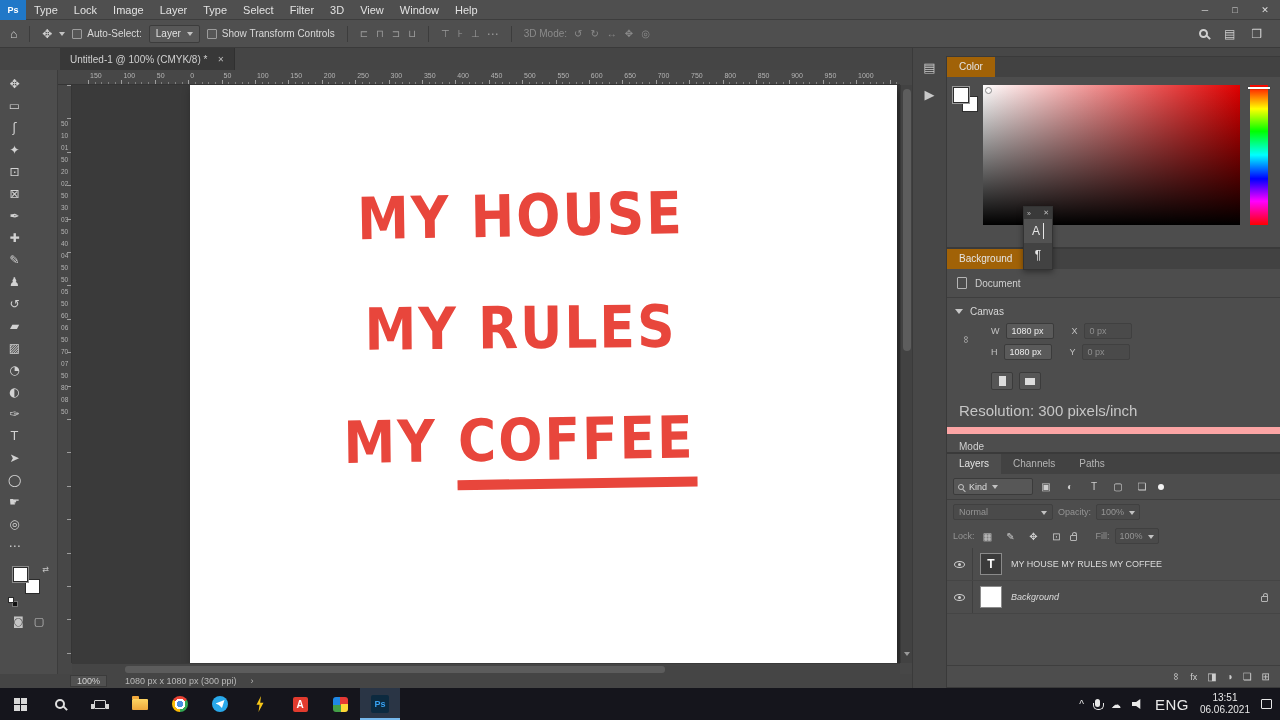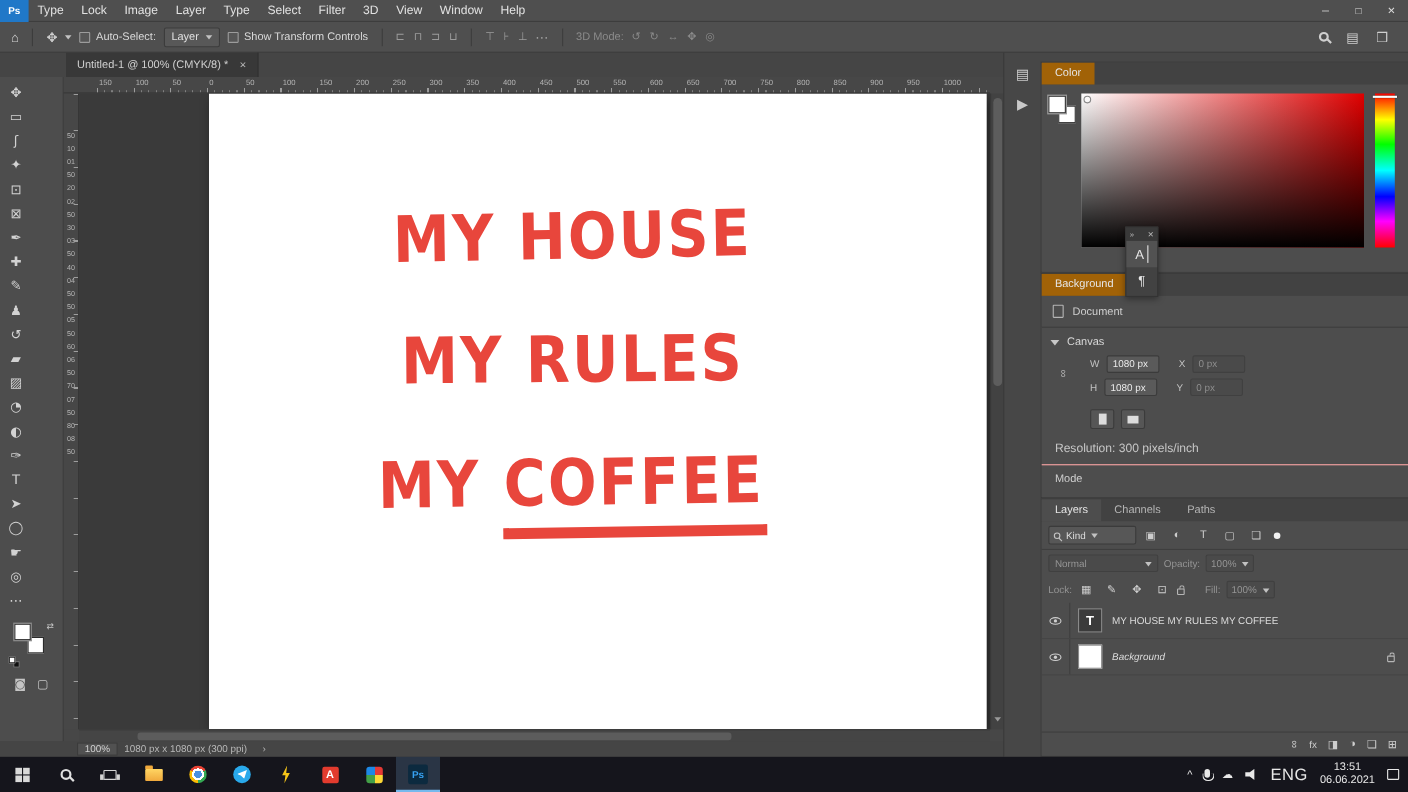--- a/index.html
+++ b/index.html
@@ -73,21 +73,21 @@
   .underl{border-bottom:9px solid;padding:0 3px 5px 1px}
   .vscroll{position:absolute;top:85px;left:900px;width:12px;height:578px;background:#424242;border-left:1px solid #383838}
   .vthumb{position:absolute;top:4px;left:2px;width:8px;height:262px;background:#5d5d5d;border-radius:4px}
   .scroll-car{position:absolute;bottom:4px;left:3px;width:0;height:0;border:3px solid transparent;border-top:4px solid #9a9a9a}
 
   
   .hscroll{position:absolute;left:72px;top:663px;width:828px;height:11px;background:#454545;border-top:1px solid #3a3a3a}
   .hthumb{position:absolute;left:53px;top:2px;width:540px;height:7px;background:#5c5c5c;border-radius:3px}
   .statusbar{position:absolute;left:0;top:674px;width:912px;height:14px;background:#454545;display:flex;align-items:center;font-size:9px}
   .zoom-field{margin-left:70px;padding:0 6px;border:1px solid #3b3b3b;background:#515151;color:#d2d2d2;height:12px;line-height:11px}
-  .doc-info{margin-left:6px;color:#b9b9b9}
+  .doc-info{margin-left:18px;color:#b9b9b9}
   .status-expand{margin-left:14px;color:#b9b9b9}
 
   
   .dock{position:absolute;top:48px;left:912px;width:368px;height:640px;background:#474747;border-left:1px solid #3a3a3a}
   .dock-strip{position:absolute;left:0;top:0;width:33px;height:100%}
   .strip-icon{display:block;width:33px;text-align:center;margin-top:12px;font-size:13px;color:#c9c9c9}
   .panel{position:absolute;background:#4d4d4d;border:1px solid #3a3a3a}
   .panel-tabs{height:20px;background:#424242;display:flex}
   .ptab{padding:4px 12px 0 12px;font-size:10px;color:#b5b5b5}
   .ptab.active{background:#a16207;color:#e5e5e5}
@@ -119,21 +119,21 @@
   .dim-grid{position:relative;padding-left:44px}
   .chain{position:absolute;left:16px;top:11px;color:#b5b5b5;transform:rotate(90deg);font-size:10px}
   .dim-row{display:flex;align-items:center;gap:6px;margin-bottom:5px;font-size:9px;color:#c2c2c2}
   .dim-input{width:48px;height:16px;background:#5a5a5a;border:1px solid #3b3b3b;border-radius:2px;font-size:9px;color:#ececec;display:flex;align-items:center;padding:0 5px}
   .dim-input.disabled{background:#4a4a4a;color:#8f8f8f;border-color:#404040}
   .xlbl{margin-left:12px}
   .orient-row{padding:7px 0 4px 44px;display:flex;gap:6px}
   .orient-btn{width:22px;height:18px;background:#565656;border:1px solid #3b3b3b;border-radius:2px;display:flex;align-items:center;justify-content:center}
   .pp{width:7px;height:10px;background:#dcdcdc}
   .pl{width:10px;height:7px;background:#dcdcdc}
-  .res-row{padding:8px 12px;font-size:11px;color:#c6c6c6;border-bottom:1px solid #fca5a5}
+  .res-row{padding:8px 12px;font-size:15px;color:#c6c6c6;border-bottom:7px solid #fca5a5}
   .mode-row{padding:7px 12px;font-size:10px;color:#cfcfcf}
 
   .layers-panel{left:33px;top:405px;width:335px;height:235px}
   .layers-body{position:absolute;top:20px;left:0;right:0;bottom:0;background:#4d4d4d}
   .lrow{display:flex;align-items:center;gap:5px;padding:4px 6px;font-size:9px}
   .filter-row{border-bottom:1px solid #3e3e3e}
   .kind-box{display:flex;align-items:center;gap:5px;width:80px;height:17px;background:#575757;border:1px solid #3b3b3b;border-radius:2px;padding:0 4px;font-size:9px;color:#dddddd}
   .magt{width:6px;height:6px;border:1px solid #c5c5c5;border-radius:50%;position:relative}
   .magt::after{content:"";position:absolute;right:-3px;bottom:-2px;width:4px;height:1px;background:#c5c5c5;transform:rotate(45deg)}
   .ficon{font-size:10px;color:#cdcdcd;width:16px;text-align:center}

